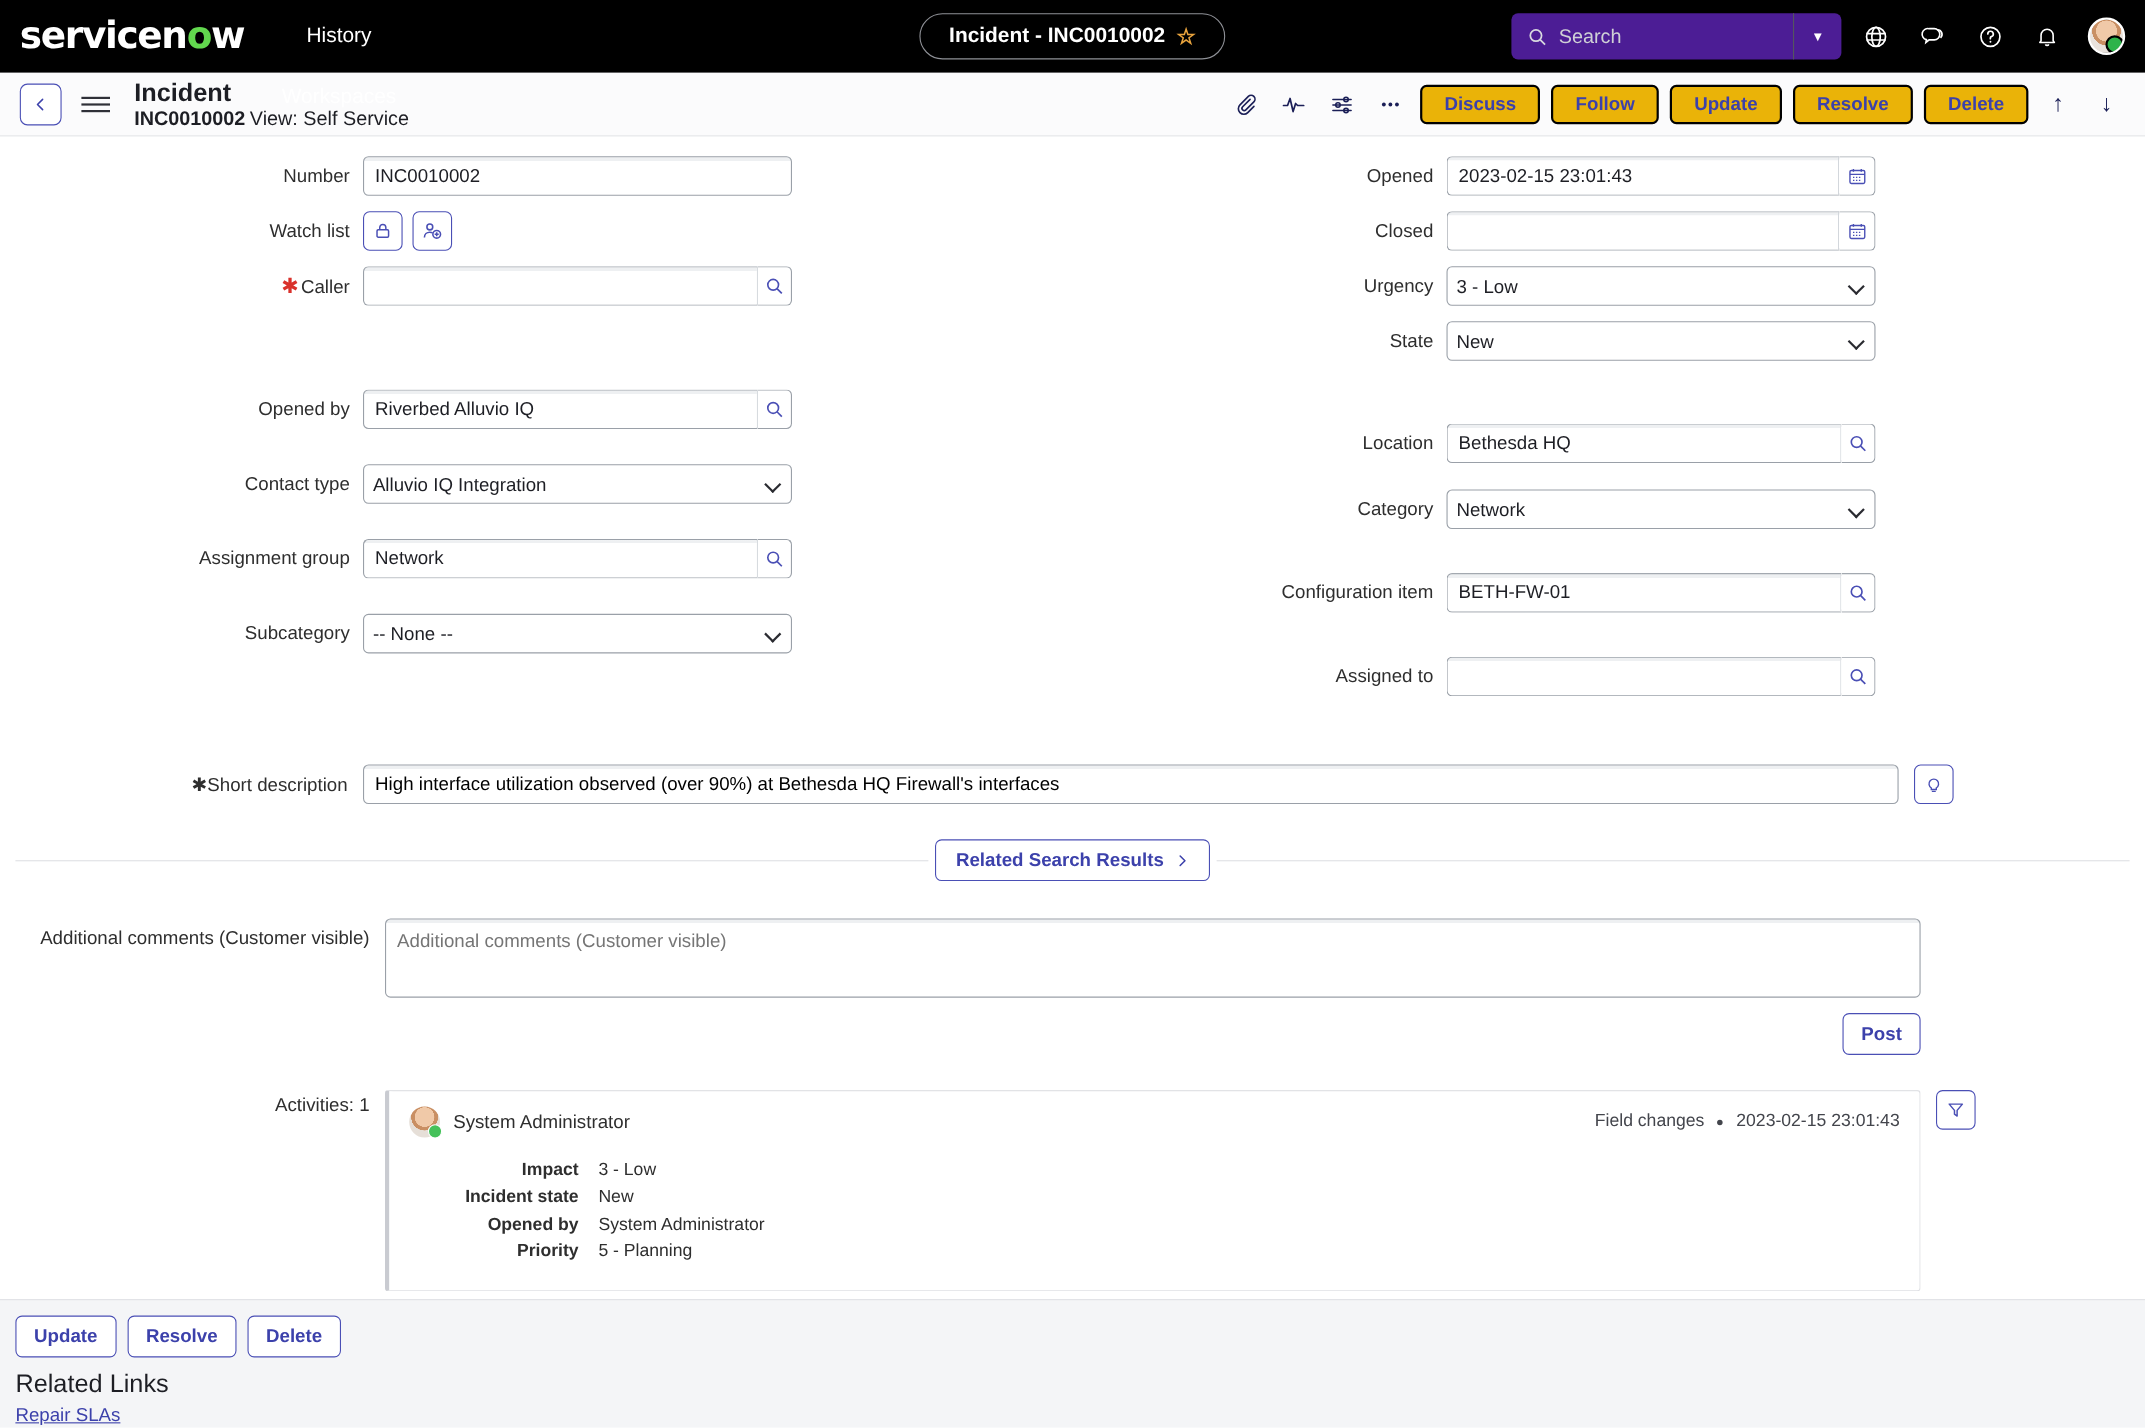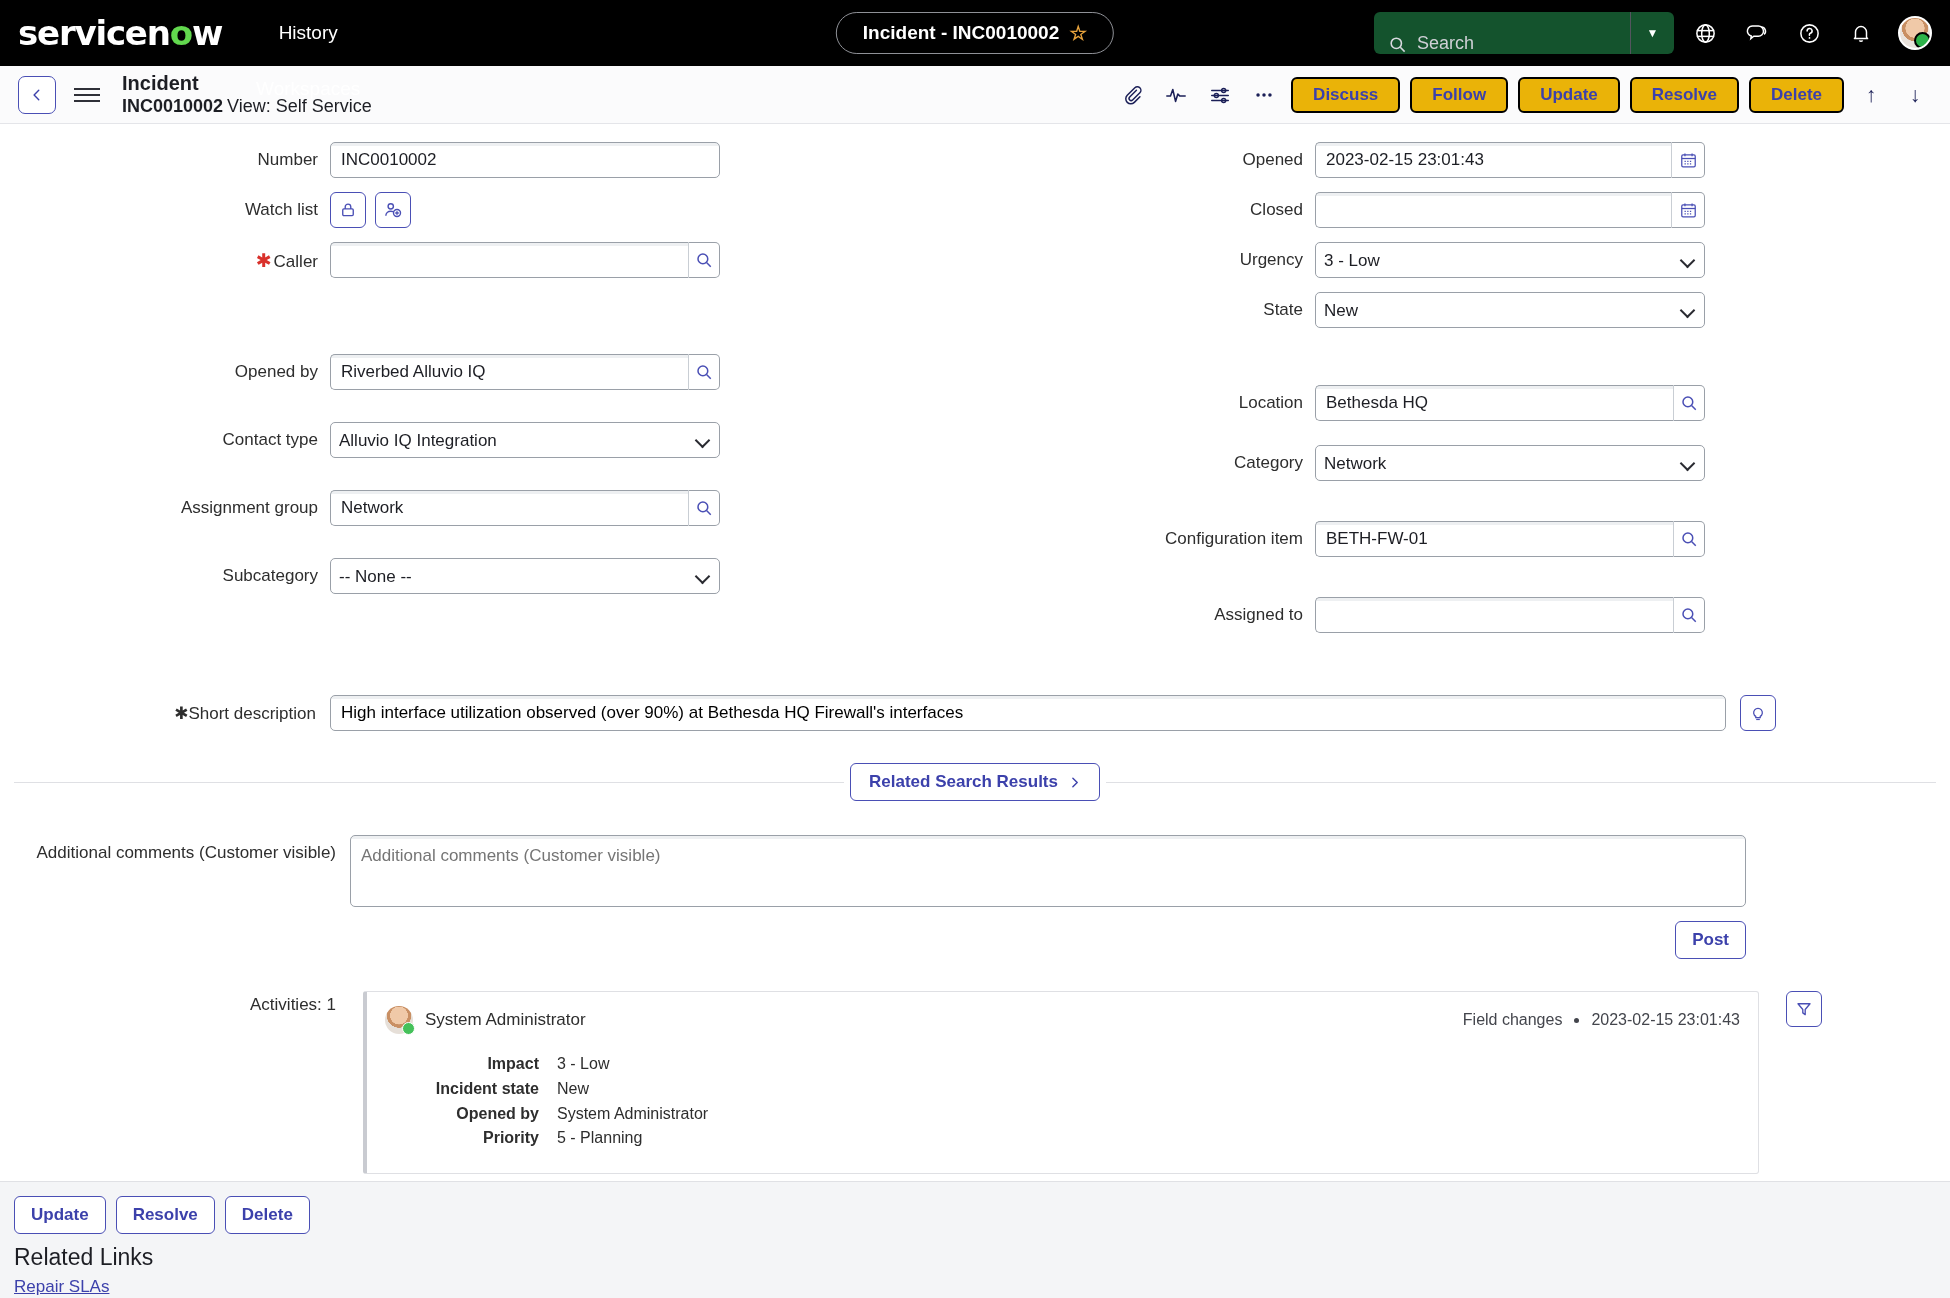--- a/index.html
+++ b/index.html
@@ -25,22 +25,22 @@
   .nav-link{ color:#ffffff; font-size:19px; cursor:pointer; }
   .tabpill{
     position:absolute; left:50%; transform:translateX(-50%);
     border:1px solid #8f9197; border-radius:22px; height:42px;
     display:flex; align-items:center; gap:10px; padding:0 26px;
     color:#ffffff; font-size:19px; font-weight:700;
   }
   .star{ color:#e8a33d; font-size:20px; }
   .right-cluster{ margin-left:auto; display:flex; align-items:center; gap:0px; }
   .searchbox{
-    width:300px; height:42px; background:#14532d; border-radius:6px;
-    display:flex; align-items:flex-end; color:#d3d4da; position:relative;
+    width:300px; height:42px; background:#4c1d95; border-radius:6px;
+    display:flex; align-items:center; color:#d3d4da; position:relative;
   }
   .searchbox .s-icon{ margin:0 10px 0 14px; display:flex; }
   .searchbox .s-ph{ font-size:18px; color:#cfd0d6; }
   .search-caret{
     position:absolute; right:0; top:0; height:42px; width:44px;
     border-left:1px solid #54555f; display:flex; align-items:center; justify-content:center;
     color:#ffffff; font-size:12px;
   }
   .icon-btn{ width:42px; height:42px; display:flex; align-items:center; justify-content:center;
              color:#ffffff; margin-left:10px; cursor:pointer; }
@@ -60,21 +60,21 @@
     display:flex; align-items:center; padding:0 18px; gap:14px;
   }
   .backbtn{
     width:38px; height:38px; border:1px solid #4a4fb5; border-radius:7px;
     display:flex; align-items:center; justify-content:center; color:#3c41ab;
     background:#fff; cursor:pointer; font-size:17px;
   }
   .hamburger{ width:26px; display:flex; flex-direction:column; gap:4px; cursor:pointer; margin-left:4px;}
   .hamburger i{ display:block; height:2px; background:#2f3038; }
   .titleblock{ margin-left:8px; line-height:1.22; }
-  .t-line1{ font-size:20px; font-weight:700; color:#1d1e24; }
+  .t-line1{ font-size:23px; font-weight:700; color:#1d1e24; }
   .t-line2{ font-size:18px; color:#1d1e24; }
   .t-line2 b{ font-weight:700; }
   .t-view{ font-weight:400; margin-left:4px; }
   .bar-right{ margin-left:auto; display:flex; align-items:center; gap:10px; }
   .tbicon{ width:34px; height:34px; display:flex; align-items:center; justify-content:center;
            color:#1b1f57; cursor:pointer; }
   .obtn{
     height:36px; padding:0 20px; border:2px solid #000000; border-radius:6px;
     background:#eab308; color:#3c41ab; font-size:17px; font-weight:700;
     display:flex; align-items:center; cursor:pointer; font-family:"Liberation Sans", sans-serif;
@@ -162,21 +162,21 @@
   .post-row{ display:flex; margin-top:14px; }
   .post-spacer{ width:350px; }
   .post-line{ flex:0 0 1396px; display:flex; justify-content:flex-end; }
   .post-btn{
     border:1px solid #4a4fb5; border-radius:6px; background:#fff; color:#3c41ab;
     height:38px; padding:0 16px; font-size:17px; font-weight:700; cursor:pointer;
     font-family:"Liberation Sans", sans-serif;
   }
 
   
-  .act-row{ display:flex; align-items:flex-start; margin-top:32px;gap:13px; }
+  .act-row{ display:flex; align-items:flex-start; margin-top:32px; }
   .act-lbl{ width:350px; text-align:right; padding-right:14px; font-size:17px; padding-top:4px; }
   .act-card{
     flex:0 0 1396px; border:1px solid #dfe0e4; border-left:4px solid #c9cbd1;
     border-radius:3px; padding:14px 18px 22px 18px; min-height:160px;
   }
   .act-head{ display:flex; align-items:center; }
   .act-avatar{
     width:28px; height:28px; border-radius:50%; position:relative; margin-right:12px;
     background:radial-gradient(circle at 50% 34%, #f0c9a8 0 38%, #c98f63 39% 52%, #e6dfd8 53% 100%);
   }

